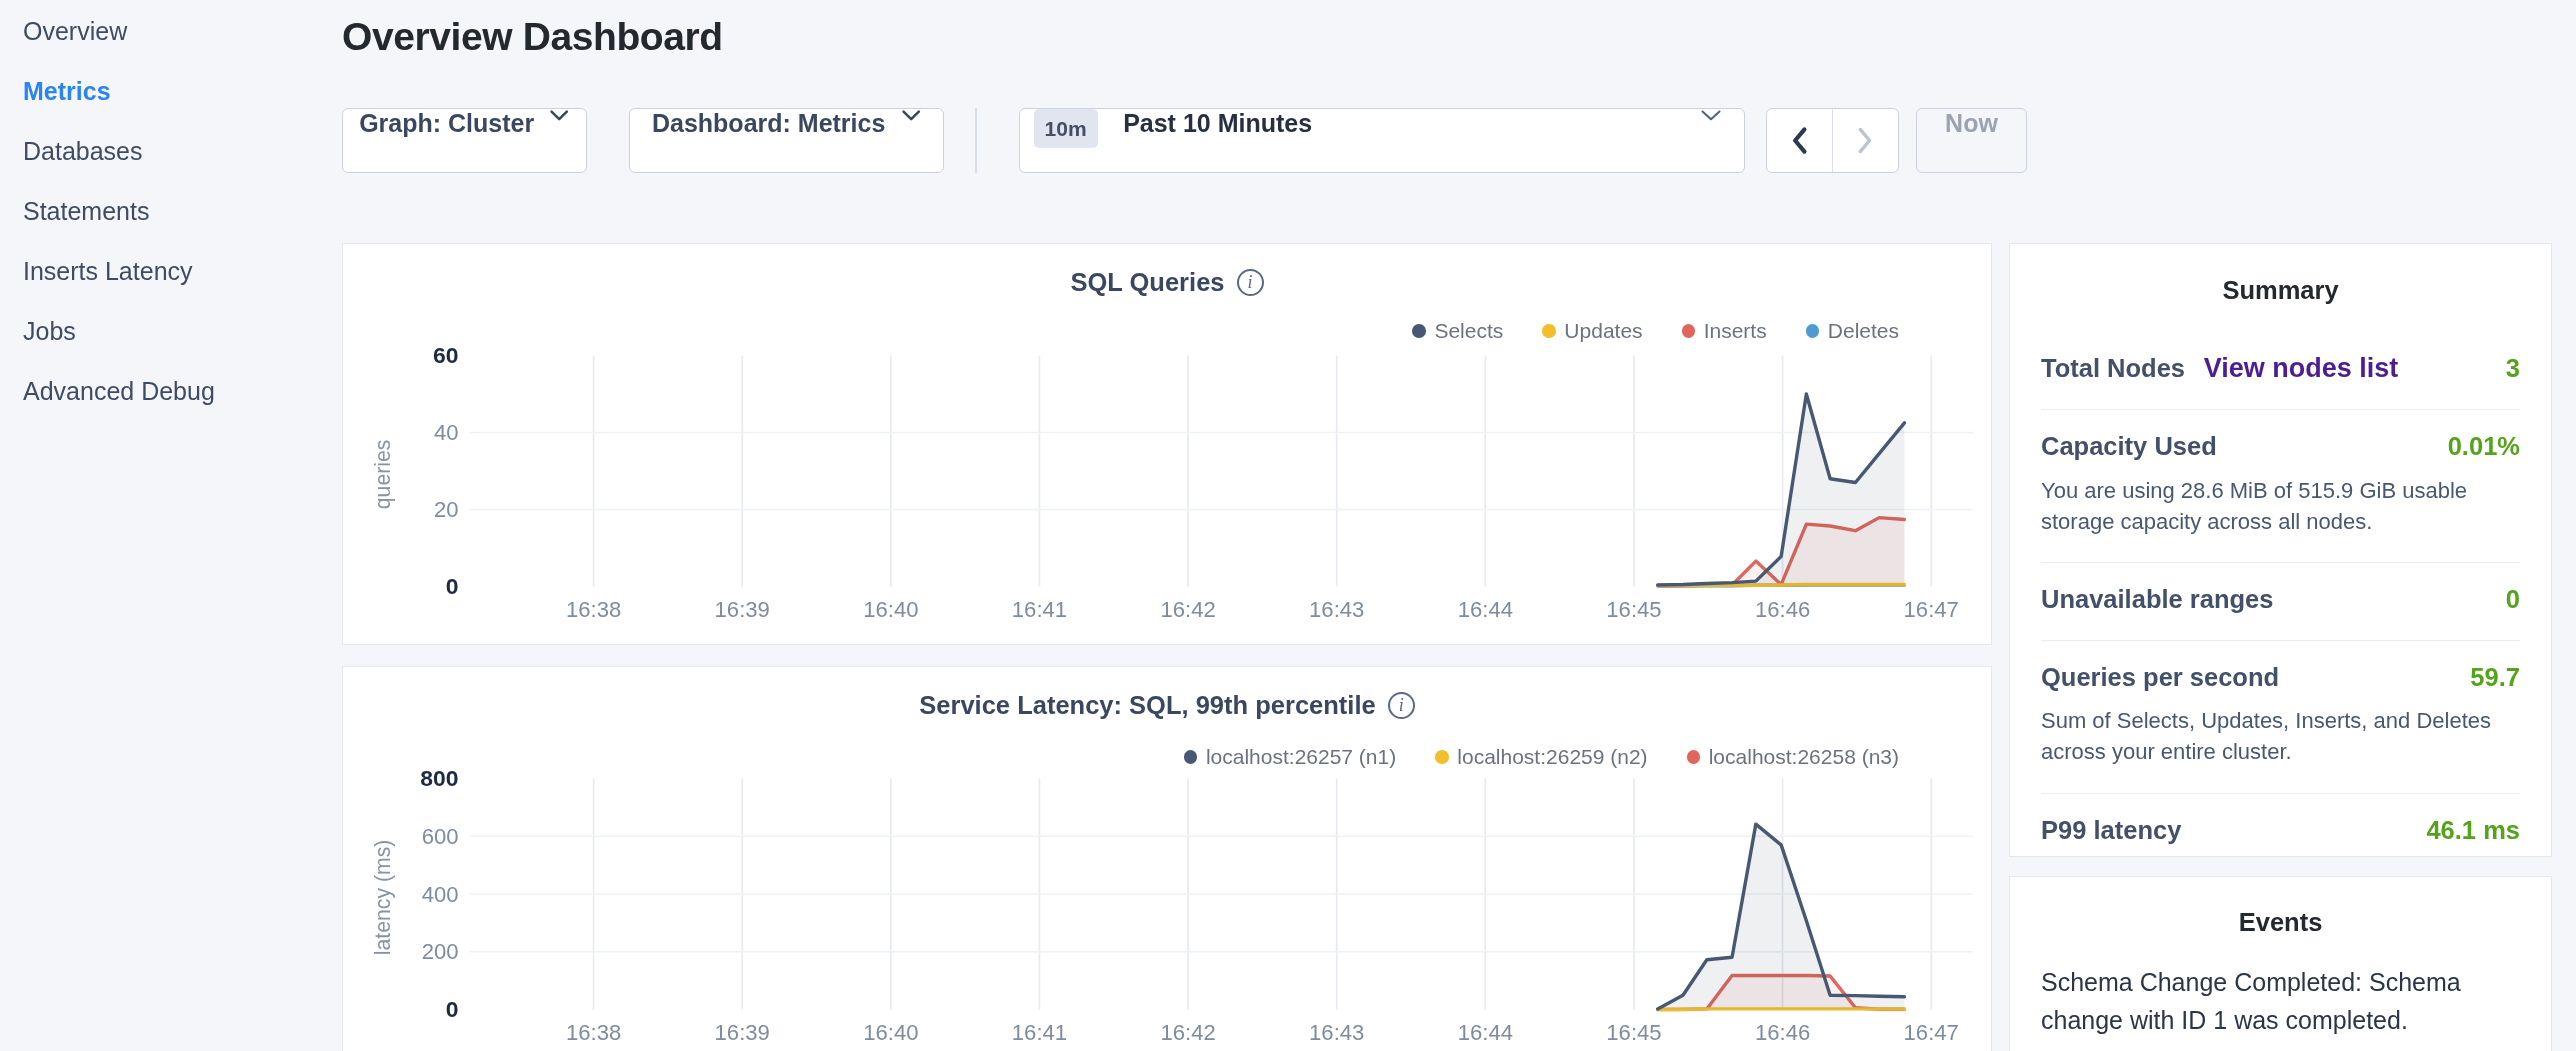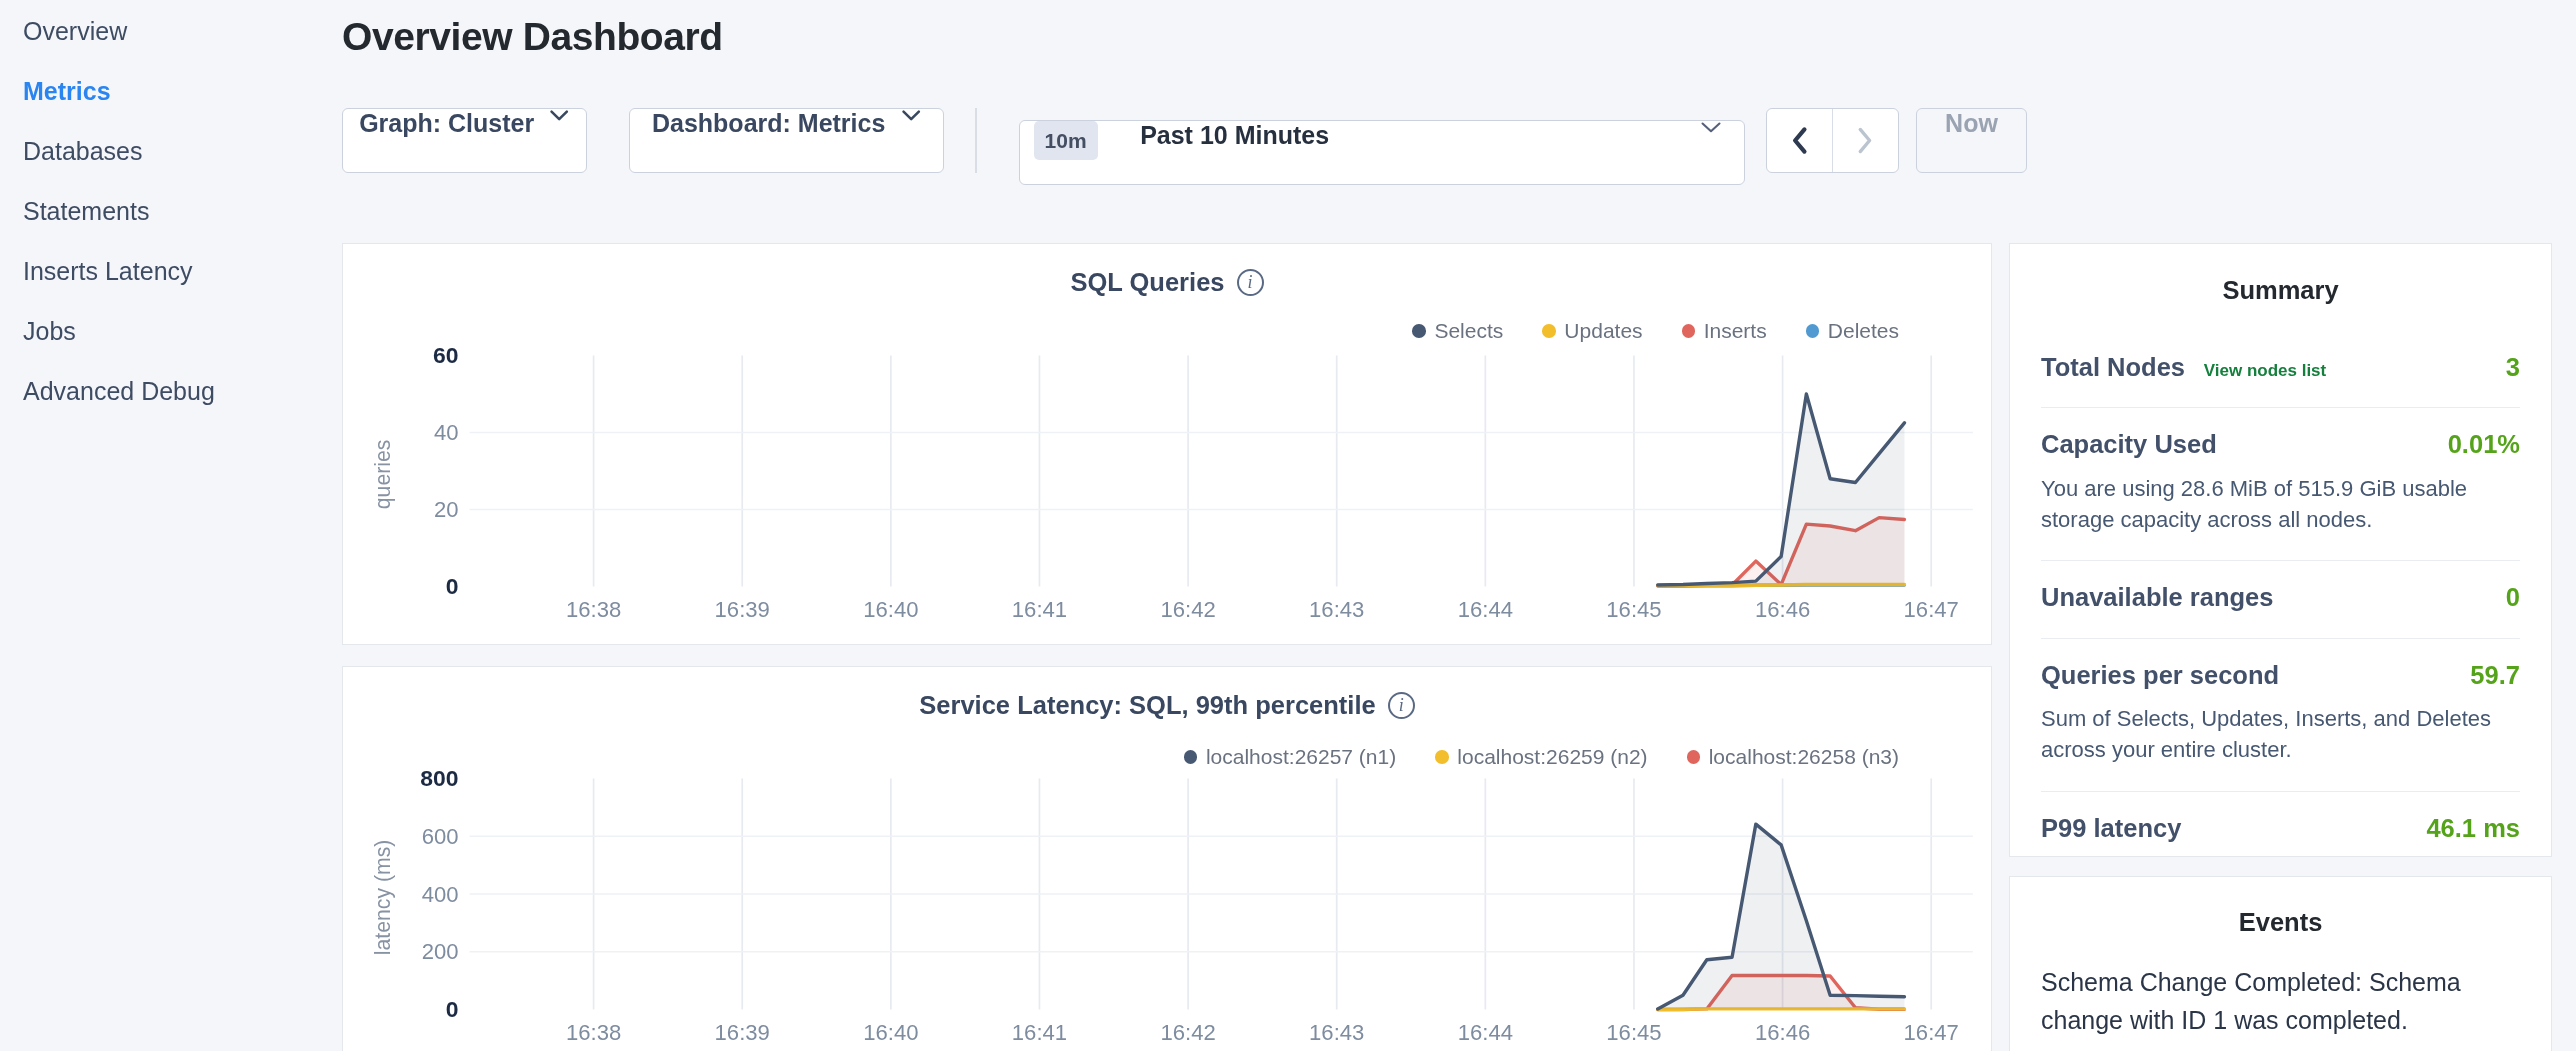--- a/index.html
+++ b/index.html
@@ -15,21 +15,21 @@
   .nav-item { font-size:25px; line-height:29px; margin-bottom:31px; color:#3E4C63; font-weight:400; cursor:pointer; }
   .nav-item.active { color:#2B85F0; font-weight:700; }
   
   .page-title { position:absolute; left:342px; top:15.3px; font-size:39px; font-weight:600; color:#24292F; letter-spacing:-0.4px; }
   
   .ctl { position:absolute; top:108px; height:65px; background:#fff; border:1.7px solid #CBD2DE; border-radius:6px; display:flex; align-items:flex-start; justify-content:center; gap:15.3px; cursor:pointer; }
   .ctl-label { font-size:25px; font-weight:700; color:#394860; }
   .btn-graph { left:342px; width:245px; }
   .btn-dashboard { left:629px; width:315px; }
   .vdivider { position:absolute; left:975px; top:108px; width:1.7px; height:65px; background:#D9DEE6; }
-  .time-select { left:1019px; width:726px; justify-content:flex-start; padding:0 22px 0 13.6px; gap:17px;margin-top:12px; }
+  .time-select { left:1019px; width:726px; justify-content:flex-start; padding:0 22px 0 13.6px; gap:0; }
   .time-badge { background:#E0E5EF; color:#454F63; font-size:21px; font-weight:700; padding:7.7px 11px; border-radius:5.1px; }
   .time-label { font-size:25px; font-weight:700; color:#26303F; margin-left:25.5px; flex:1; }
   .arrow-group { left:1766px; width:133px; padding:0; gap:0; }
   .arrow-cell { width:50%; height:100%; display:flex; align-items:center; justify-content:center; }
   .arrow-cell:first-child { border-right:1.7px solid #D9DEE6; }
   .btn-now { left:1916px; width:111px; background:transparent; }
   .btn-now .ctl-label { color:#9AA3B1; }
   
   .card { position:absolute; background:#fff; border:1.7px solid #E4E7EC; border-radius:0;margin-top:26px; }
   .card-sql { left:342px; top:217px; width:1650px; height:402px; }
@@ -46,21 +46,21 @@
   .legend-dot { width:13.6px; height:13.6px; border-radius:50%; }
   .legend-text { font-size:21px; color:#6A7280;text-align:center; }
   .chart-svg { position:absolute; left:15.3px; top:103px; width:1633px; height:293px; }
   
   .sum-title { text-align:center; margin-top:32px; font-size:25.5px; font-weight:700; color:#24292F; }
   .sum-body { padding:25.5px 31px 0 31px; }
   .sum-row { padding:22px 0 25.5px 0; border-bottom:1.7px solid #E9ECF1; }
   .sum-row:last-child { border-bottom:none; }
   .sum-line { display:flex; align-items:baseline; }
   .sum-label { font-size:25.5px; font-weight:700; color:#42506A; }
-  .sum-link { font-size:17px; font-weight:700; color:#15803d; margin-left:18.7px; cursor:pointer; }
+  .sum-link { font-size:27px; font-weight:700; color:#4c1d95; margin-left:18.7px; cursor:pointer; }
   .sum-value { margin-left:auto; font-size:25.5px; font-weight:700; color:#55A31A; }
   .sum-desc { margin-top:13.6px; font-size:22px; line-height:31px; color:#475872; }
   
   .ev-title { text-align:center; margin-top:31px; font-size:25.5px; font-weight:700; color:#24292F; }
   .ev-item { margin:25.5px 31px 0 31px; }
   .ev-text { font-size:25px; line-height:38px; color:#2A3547; }
   .ev-time { margin-top:8.5px; font-size:22px; color:#5A6B84; }
 </style>
 </head>
 <body>

